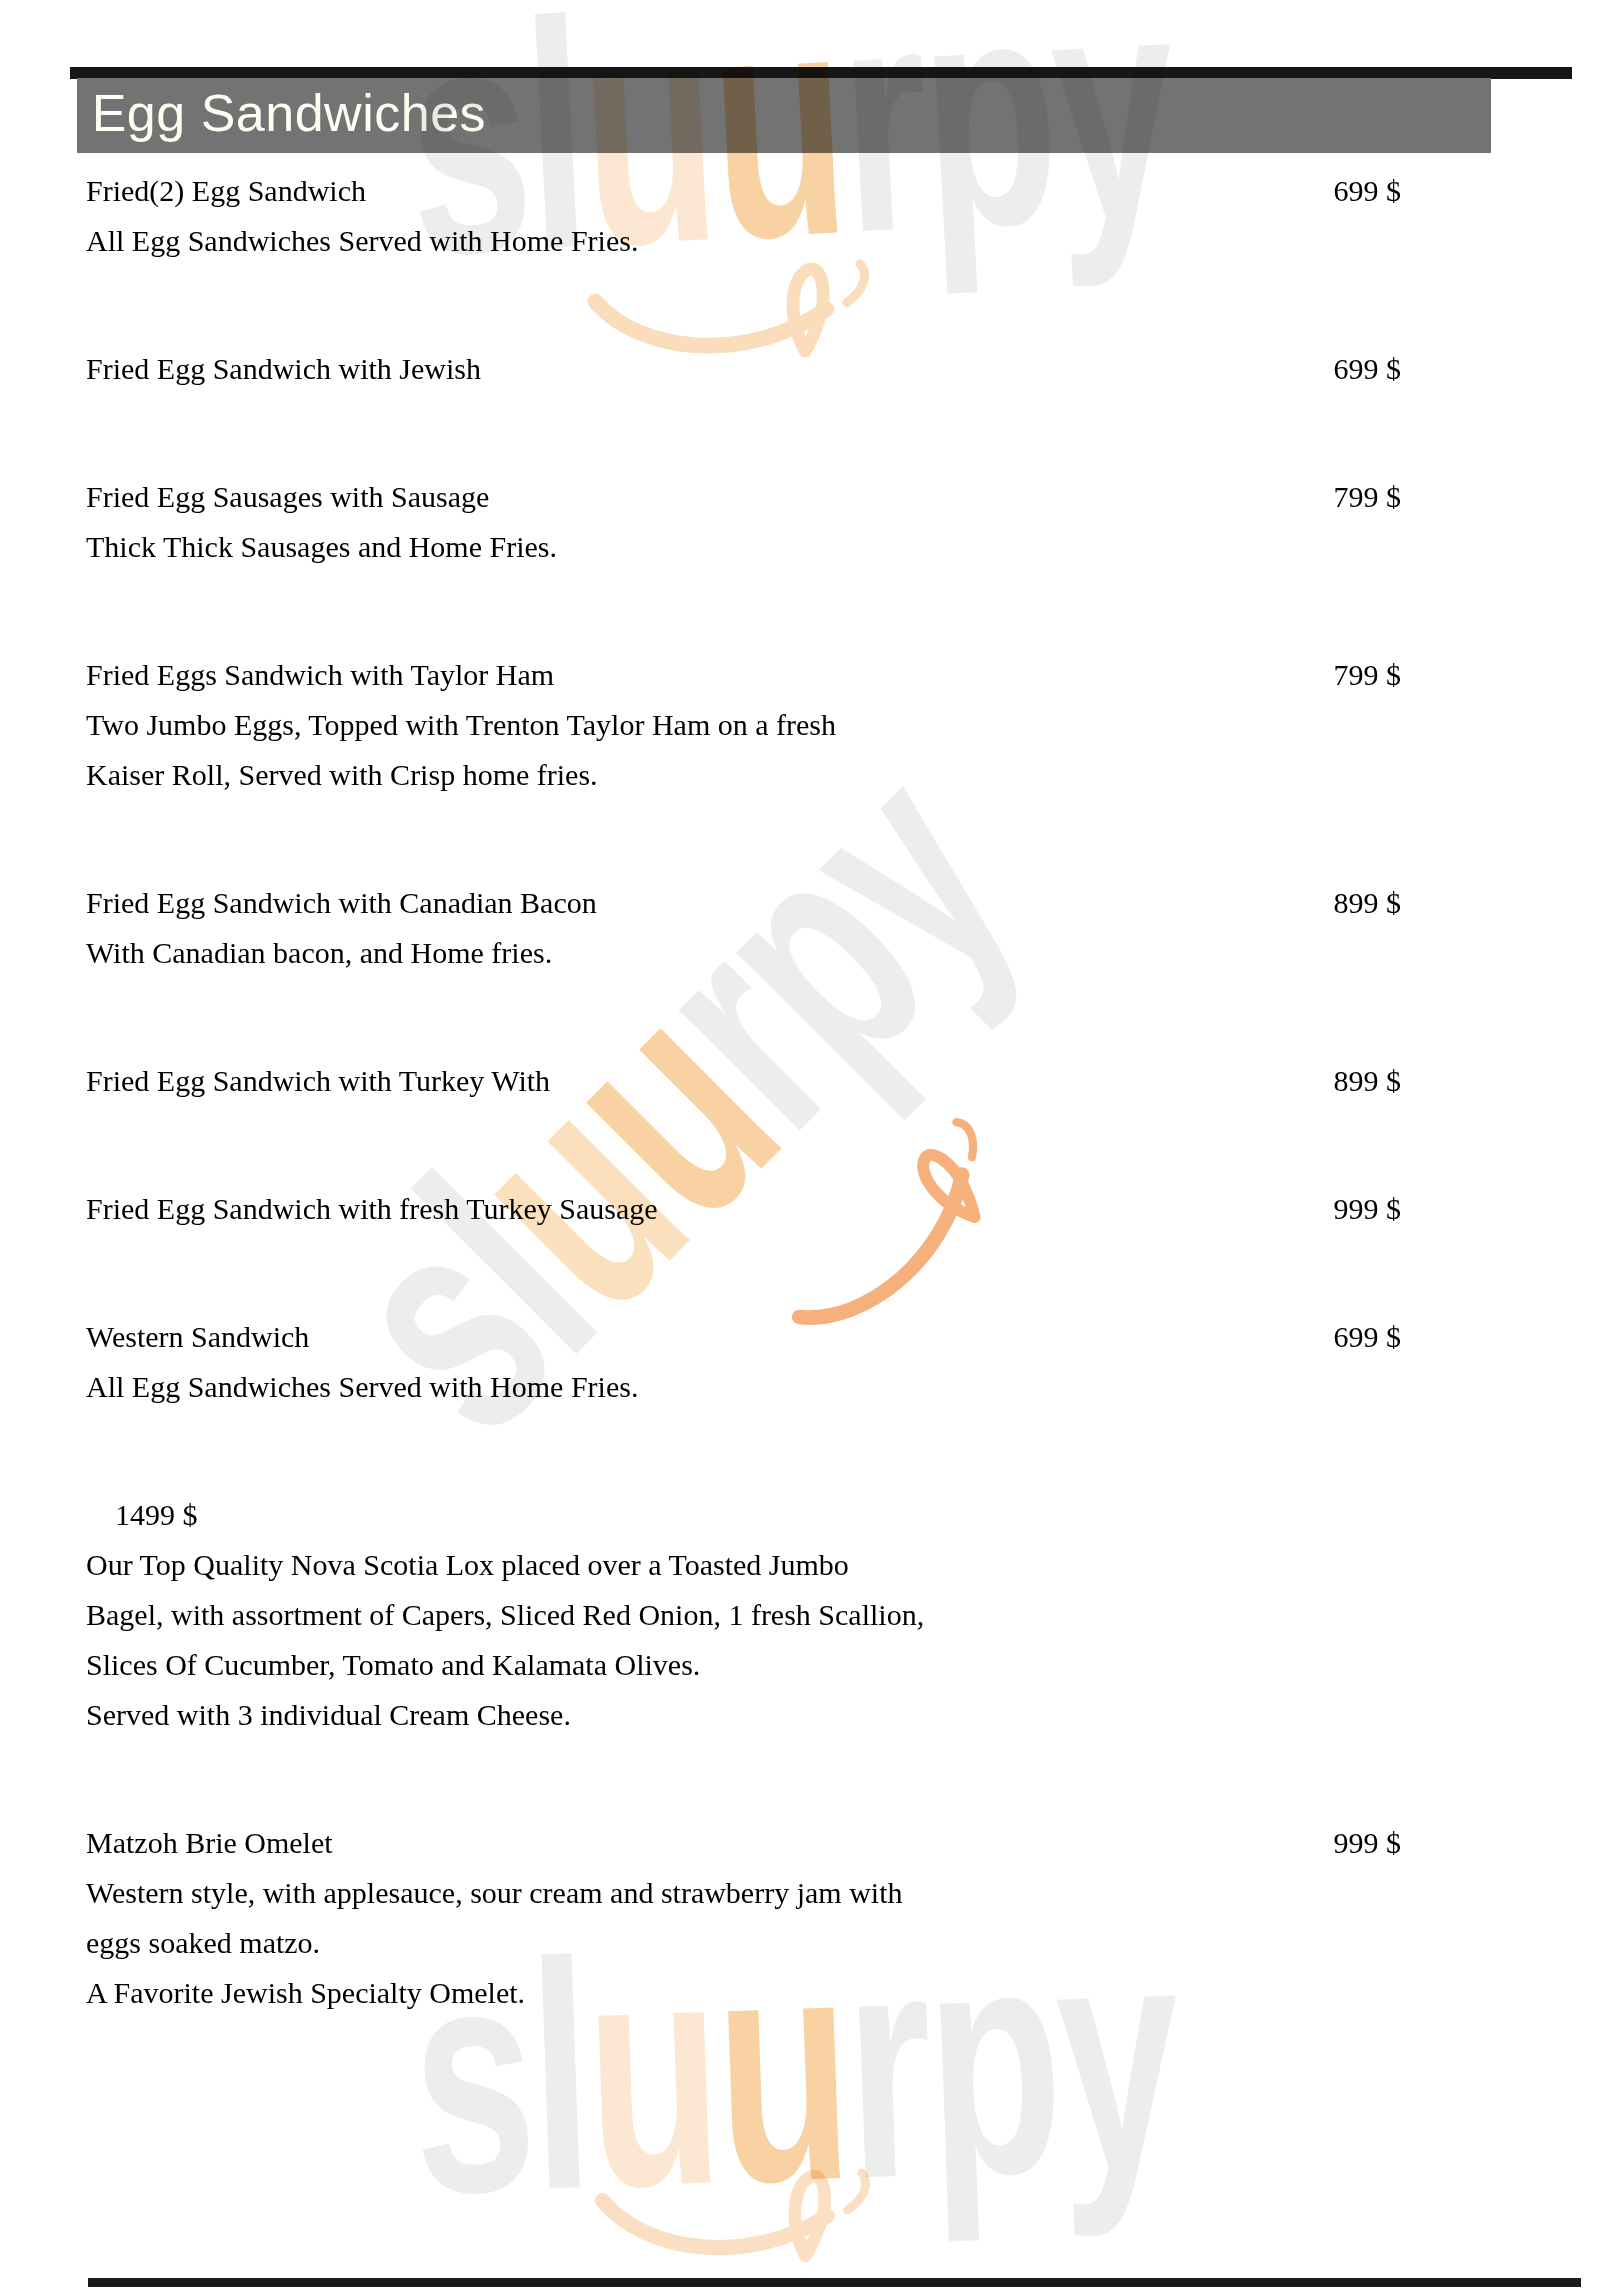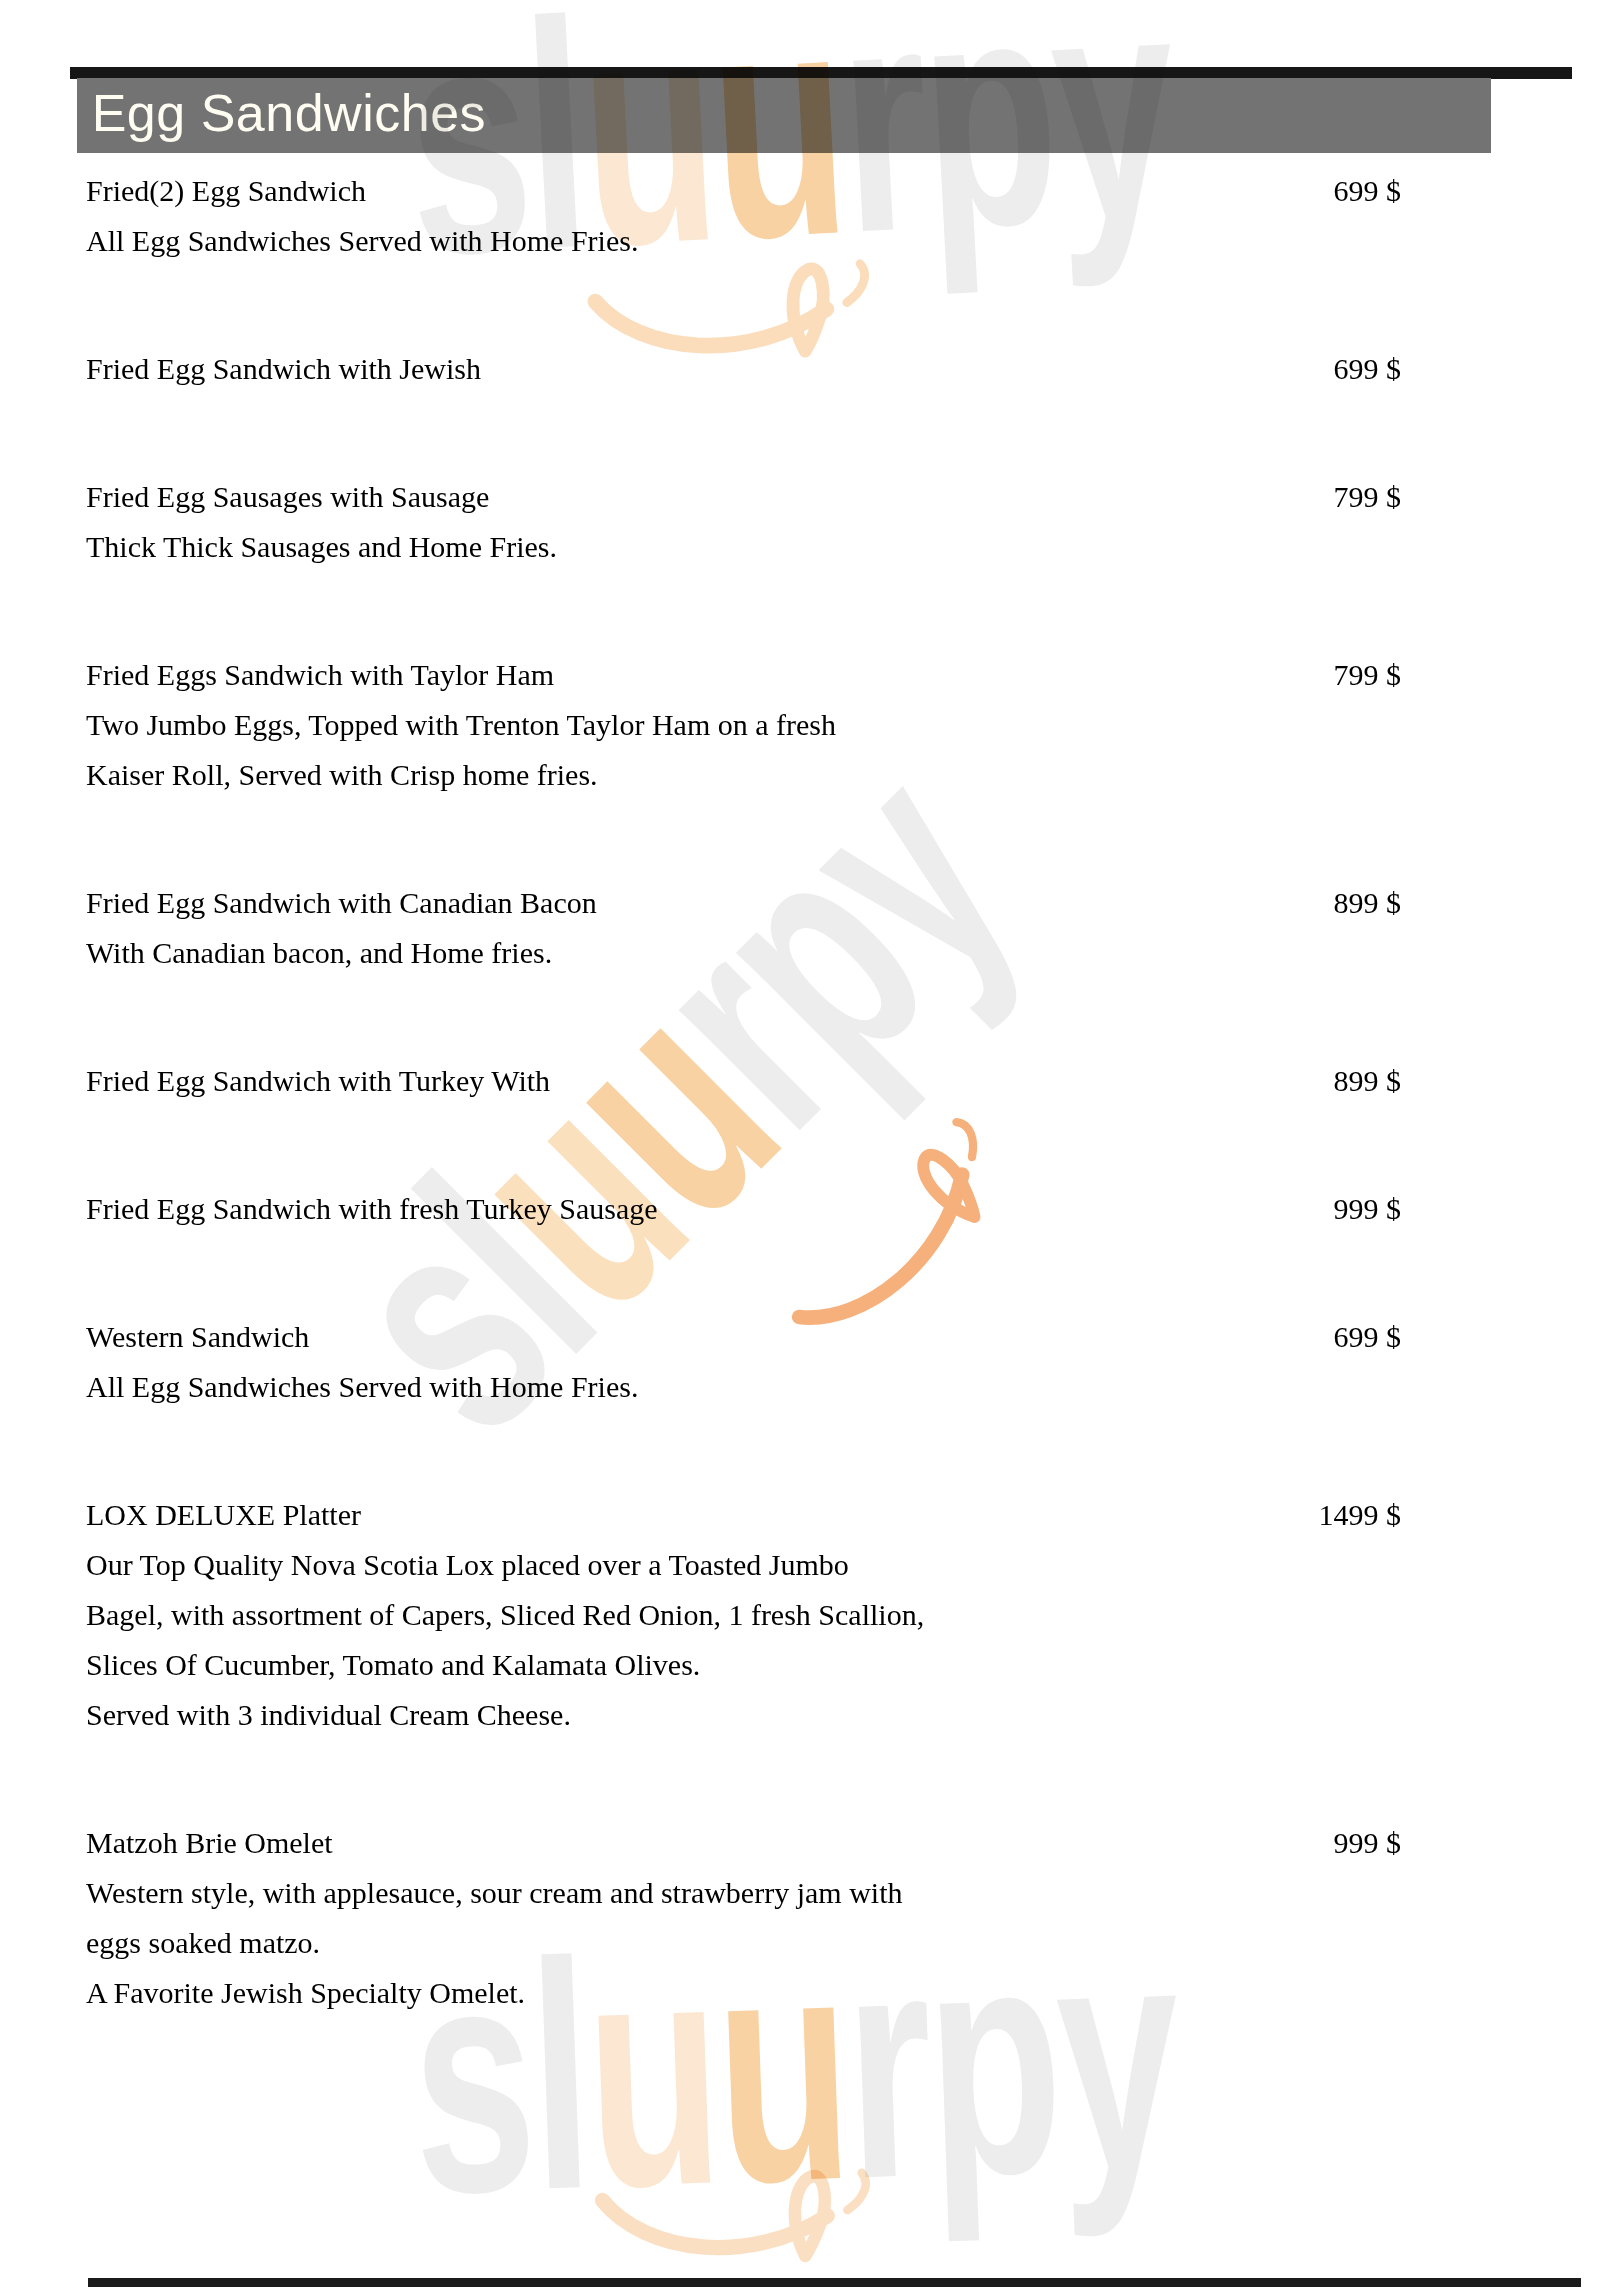--- a/index.html
+++ b/index.html
@@ -167,21 +167,20 @@
     <div class="item">
       <div class="item-row">
         <div class="item-name">Western Sandwich</div>
         <div class="item-price">699 $</div>
       </div>
       <div class="item-desc">All Egg Sandwiches Served with Home Fries.</div>
     </div>
 
     <div class="item">
       <div class="item-row">
-        <div class="item-name">LOX DELUXE Platter</div>
         <div class="item-price">1499 $</div>
       </div>
       <div class="item-desc">Our Top Quality Nova Scotia Lox placed over a Toasted Jumbo
 Bagel, with assortment of Capers, Sliced Red Onion, 1 fresh Scallion,
 Slices Of Cucumber, Tomato and Kalamata Olives.
 Served with 3 individual Cream Cheese.</div>
     </div>
 
     <div class="item">
       <div class="item-row">

